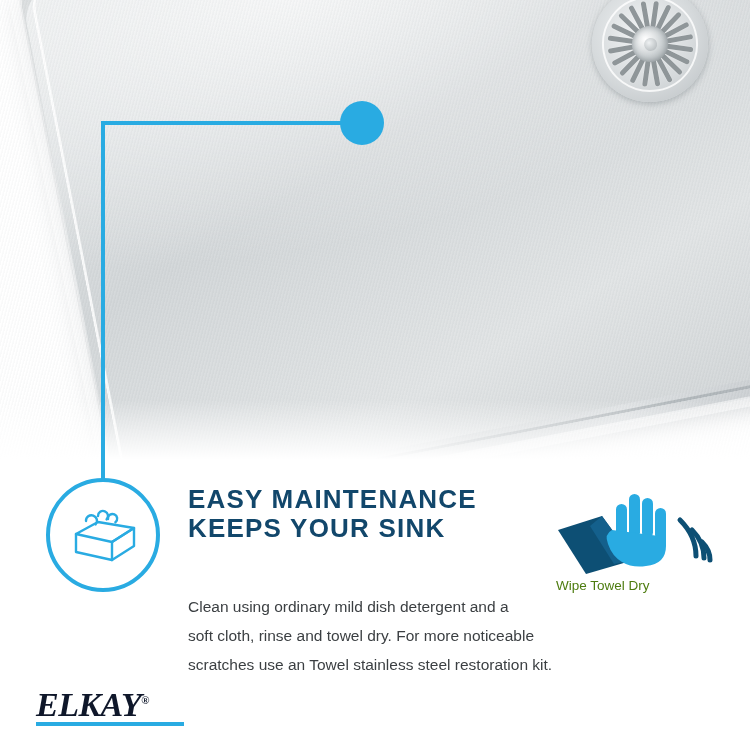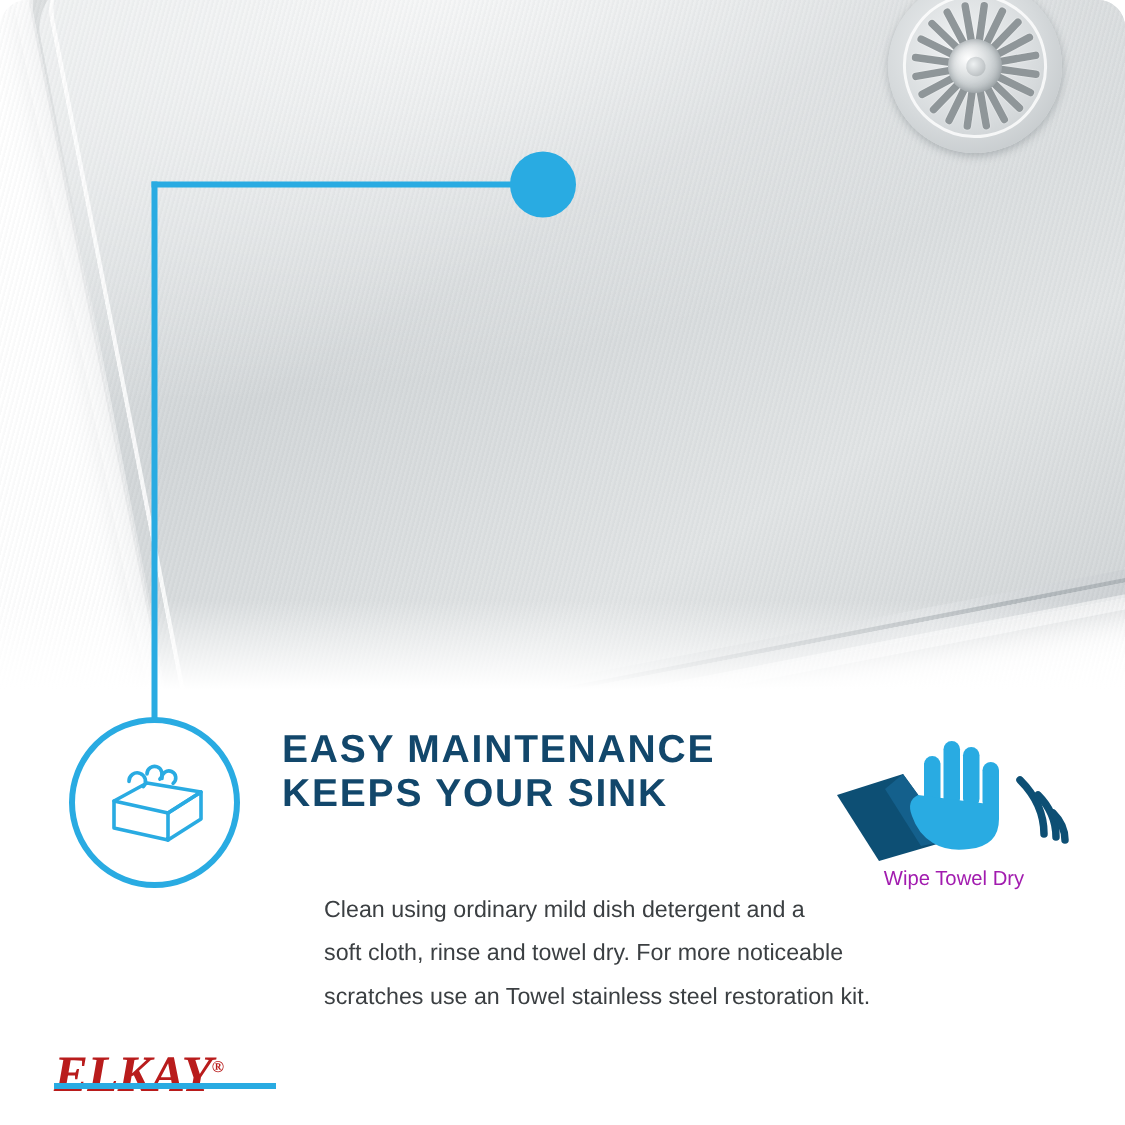--- a/index.html
+++ b/index.html
@@ -9,21 +9,20 @@
   }
   body {
     font-family: "Liberation Sans", sans-serif;
   }
   #page {
     position: relative;
     width: 750px;
     height: 750px;
     overflow: hidden;
     background: #ffffff;
-    border-radius: 18px;
   }
 
   
   .photo {
     position: absolute;
     left: 0;
     top: 0;
     width: 750px;
     height: 470px;
     overflow: hidden;
@@ -213,53 +212,51 @@
     text-transform: uppercase;
   }
   .body-copy {
     position: absolute;
     left: 188px;
     top: 592px;
     width: 380px;
     color: #3b3f42;
     font-size: 15.5px;
     line-height: 29px;
-    margin-left: 28px;
   }
 
   
   .towel-wrap {
     position: absolute;
     left: 556px;
     top: 486px;
     width: 160px;
     height: 110px;
   }
   .towel-caption {
     position: absolute;
     left: 556px;
     top: 578px;
     width: 160px;
-    text-align: center;
-    color: #a21caf;
+    text-align: left;
+    color: #4d7c0f;
     font-size: 13.5px;
   }
 
   
   .logo {
     position: absolute;
     left: 36px;
     top: 686px;
-    color: #b91c1c;
+    color: #0f172a;
     font-size: 34px;
     font-weight: bold;
     font-style: italic;
     letter-spacing: -0.5px;
     font-family: "Liberation Serif", serif;
-    margin-top: 12px;
   }
   .logo .reg {
     font-size: 11px;
     vertical-align: super;
     font-style: normal;
   }
   .logo-underline {
     position: absolute;
     left: 36px;
     top: 722px;

